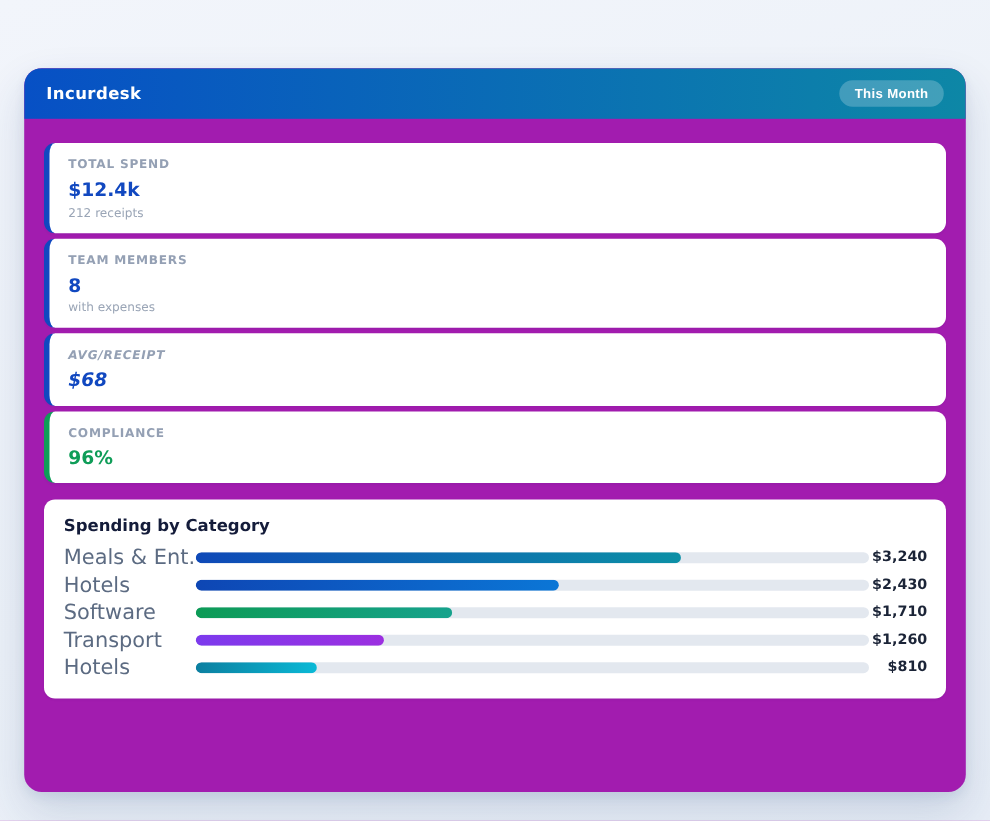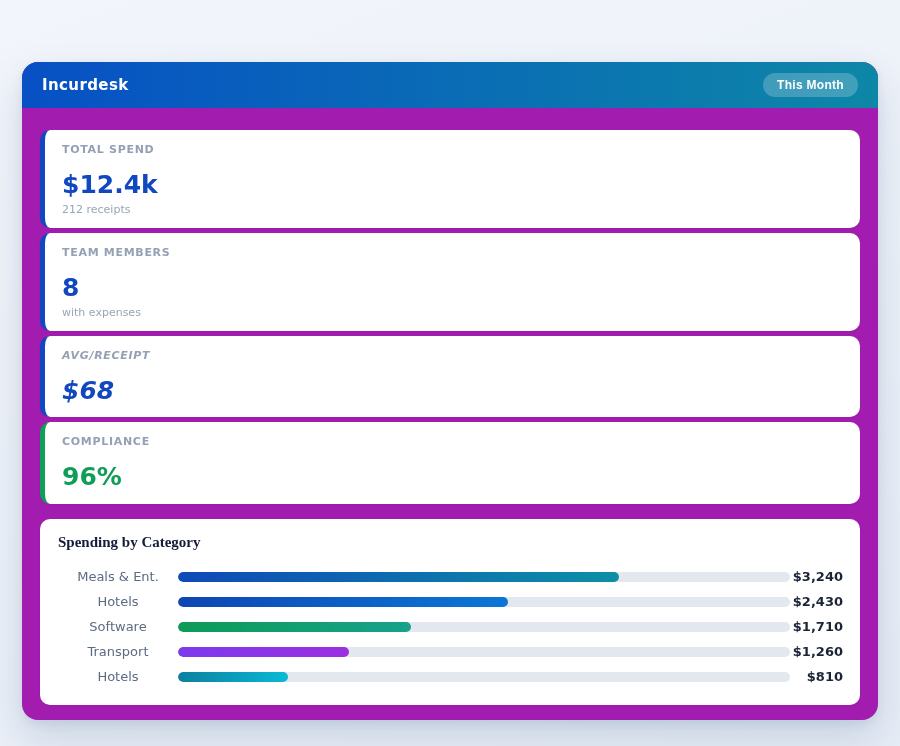--- a/index.html
+++ b/index.html
@@ -26,33 +26,33 @@
     font-size:12px; font-weight:bold; letter-spacing:0.3px;
     padding:5px 14px; border-radius:999px; border:none; cursor:pointer;
   }
   .content { padding:22px 18px 18px 18px;border-radius:9px; }
   .stat-card {
     background:#ffffff; border-radius:10px; border-left:5px solid #1148c0;
     box-shadow:0 1px 2px rgba(15,30,80,0.06);
     padding:13px 17px 12px 17px; margin-bottom:5px;
   }
   .stat-label { font-size:11px; font-weight:bold; color:#94a0b4; letter-spacing:0.7px; }
-  .stat-value { font-size:25px; font-weight:bold; color:#1148c0; margin-top:15px; line-height:1.15; }
+  .stat-value { font-size:17px; font-weight:bold; color:#1148c0; margin-top:8px; line-height:1.15; }
   .stat-sub { font-size:11px; color:#9aa5b6; margin-top:3px; }
   .category-card {
     background:#ffffff; border-radius:10px;
     box-shadow:0 1px 2px rgba(15,30,80,0.06);
     margin-top:15px; padding:15px 17px 16px 18px;
   }
-  .category-title { font-size:15px; font-weight:bold; color:#141c3a; margin-bottom:13px;font-family:Liberation Serif, serif; }
+  .category-title { font-size:15px; font-weight:bold; color:#141c3a; margin-bottom:7px; }
   .bar-row {
     display:grid; grid-template-columns:120px 1fr 53px;
     align-items:center; height:25px;
   }
-  .bar-label { font-size:13px; color:#5c6b82;text-align:center; }
+  .bar-label { font-size:19px; color:#5c6b82; }
   .bar-track {
     height:10px; background:#e3e8ef; border-radius:5px; overflow:hidden;
   }
   .bar-fill { height:100%; border-radius:5px; width:0; }
   .bar-value { font-size:13px; font-weight:bold; color:#1b2437; text-align:right; }
 </style>
 </head>
 <body>
 
 <div class="panel">

